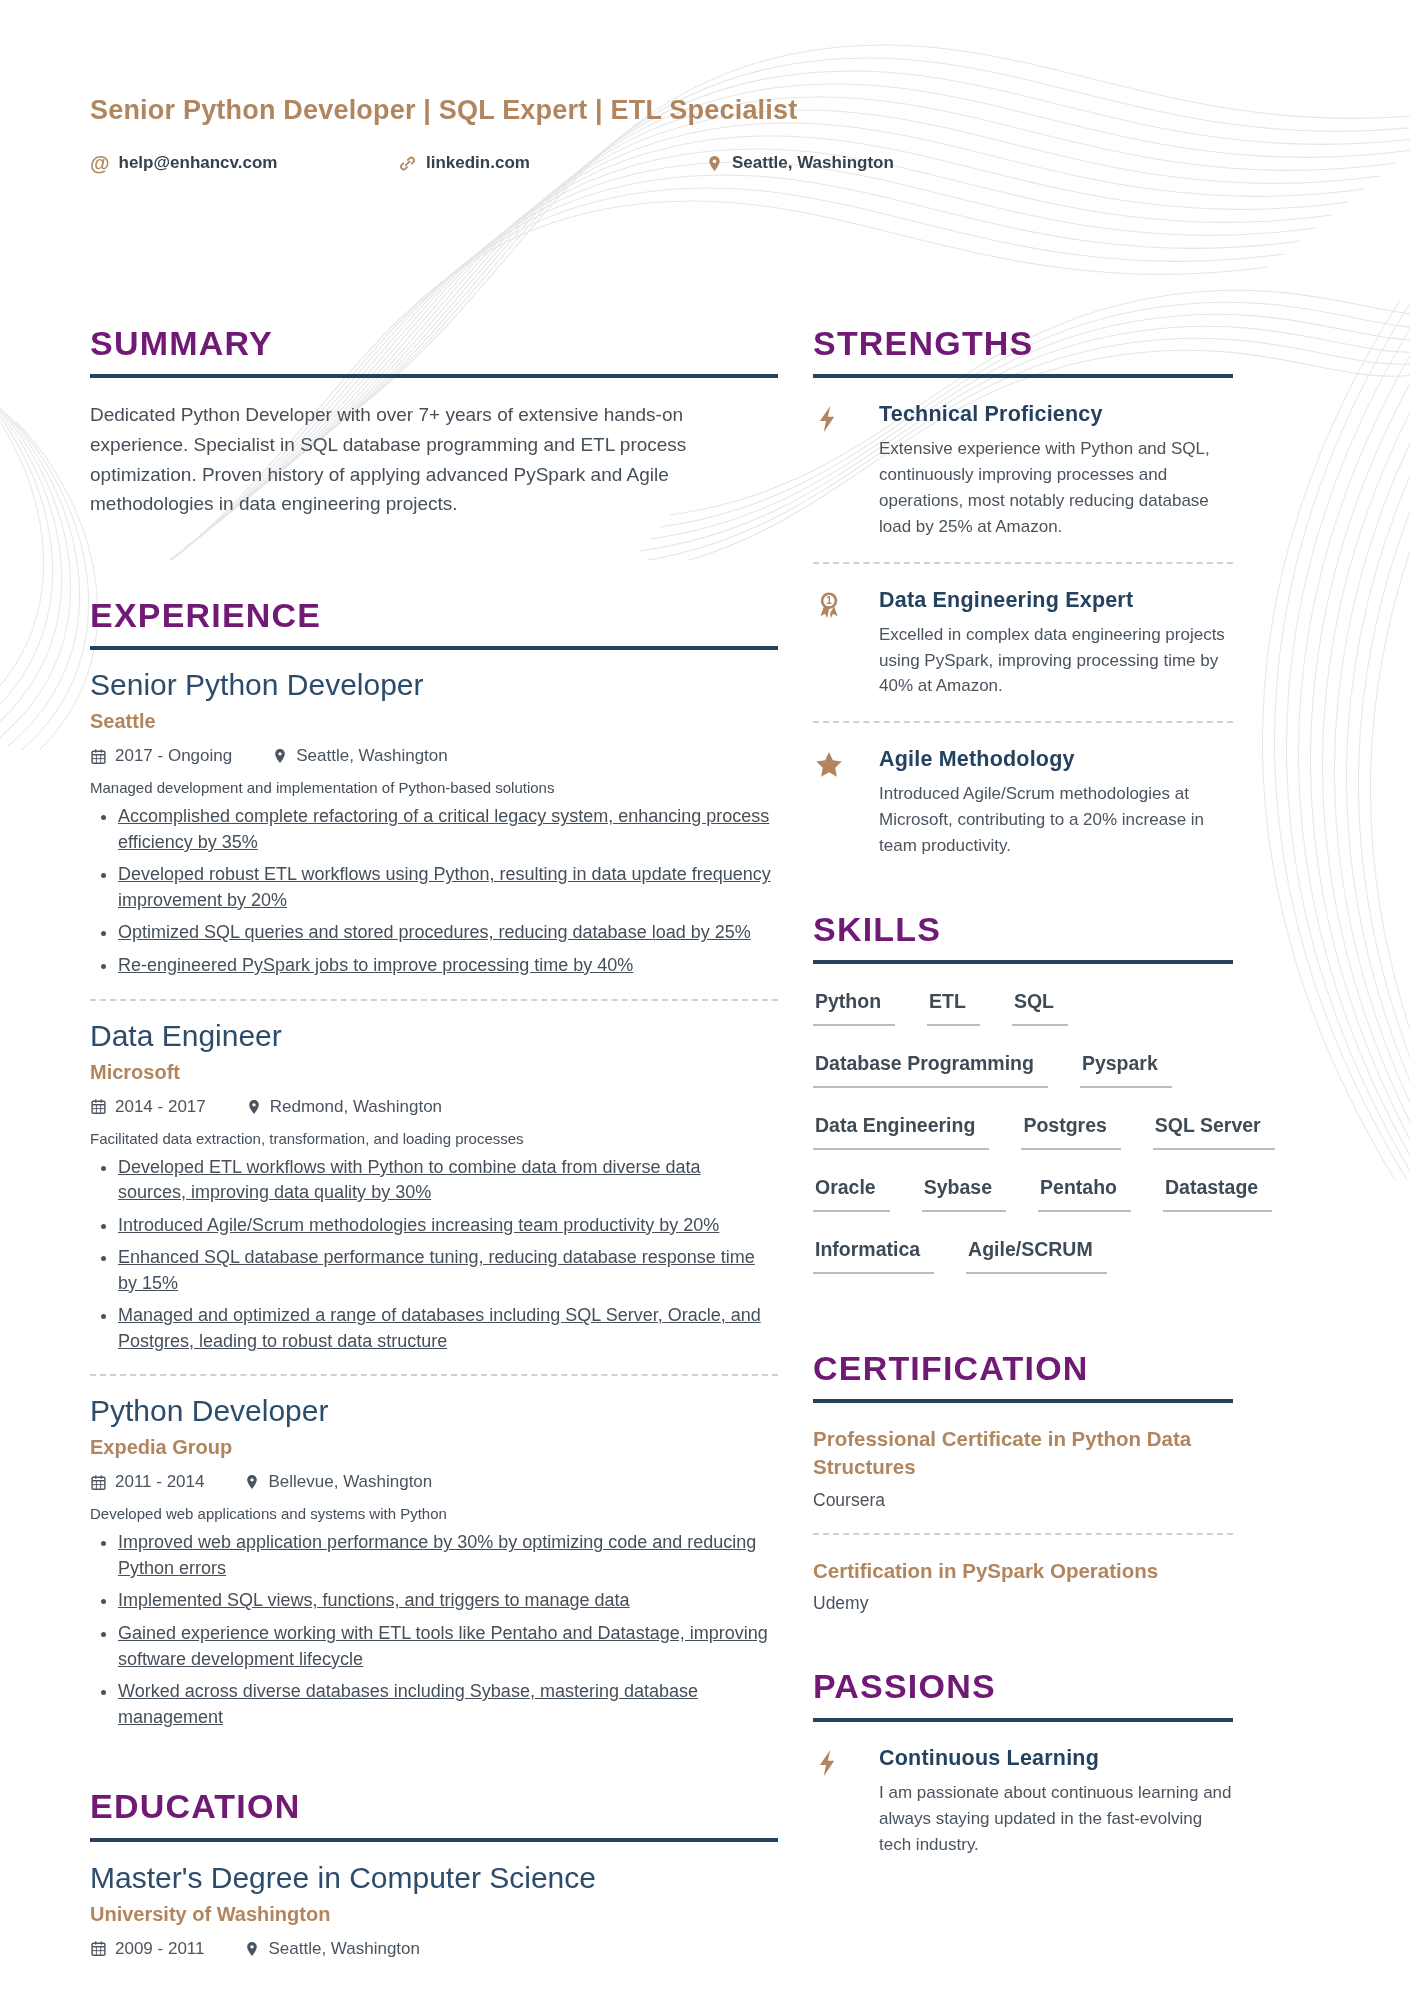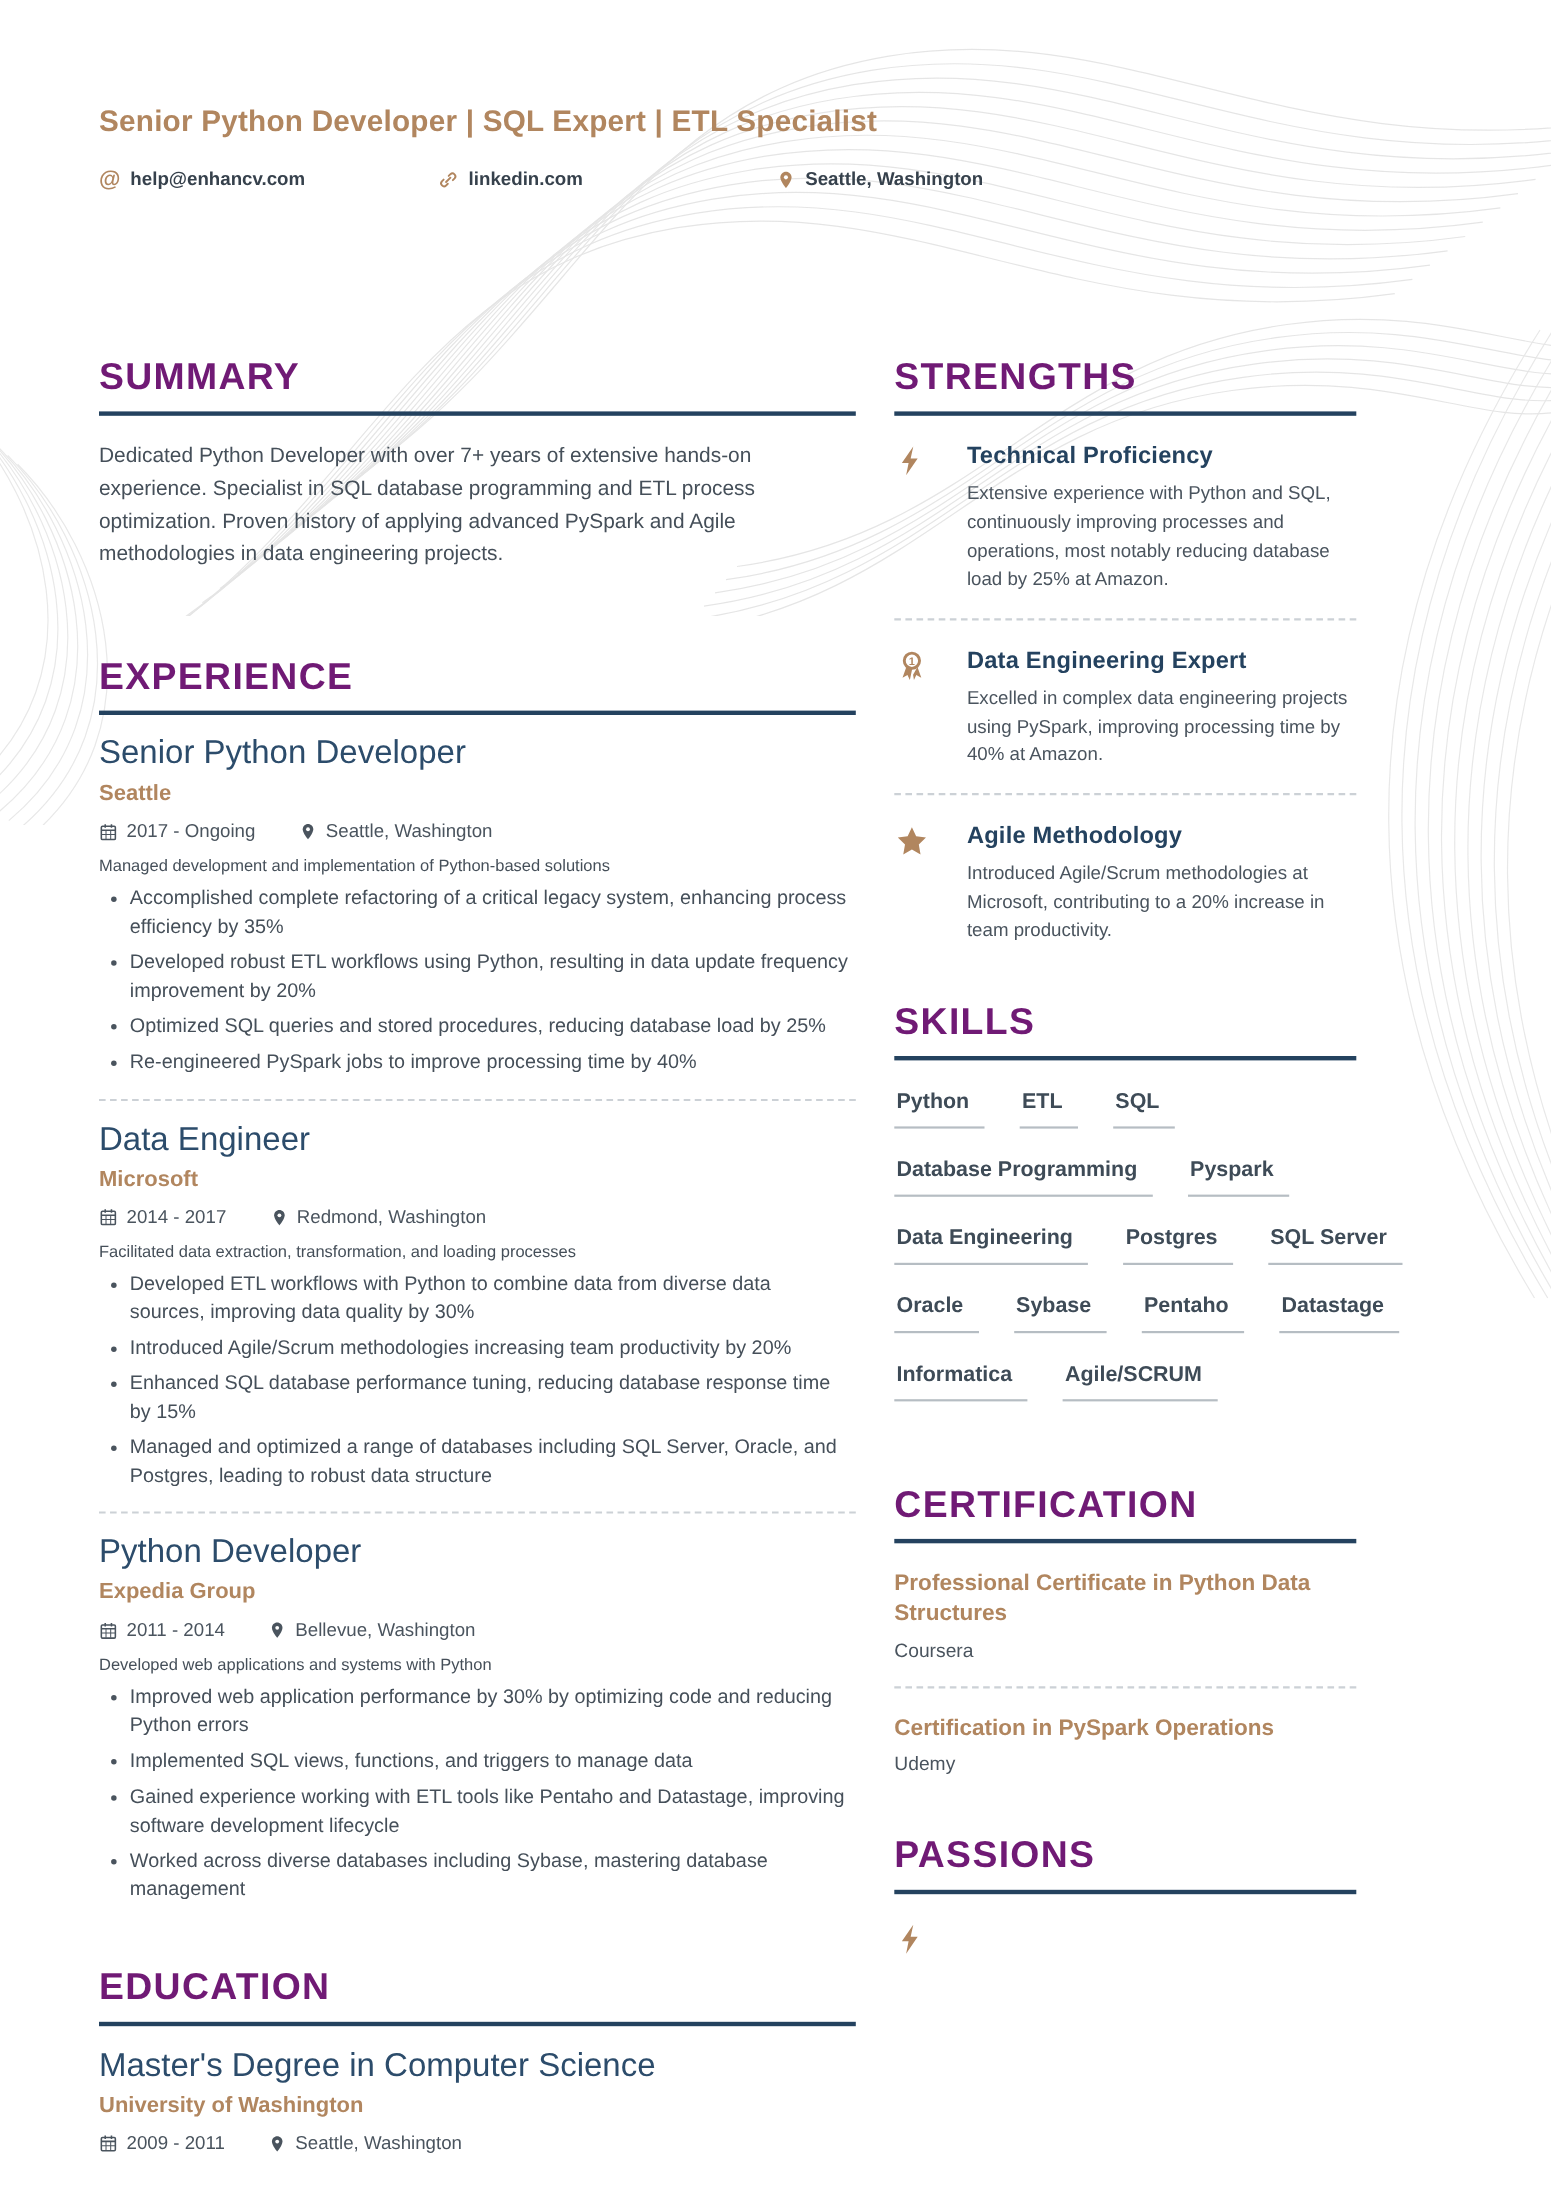--- a/index.html
+++ b/index.html
@@ -34,21 +34,21 @@
   .body-text{margin:22px 0 0;font-size:19px;line-height:1.56;max-width:660px;color:#454f59;}
 
   .sec-exp{margin-top:78px;}
   .job{margin-top:17px;}
   .job-title{margin:0;font-size:30px;font-weight:400;color:#2c4c6b;line-height:1.2;}
   .company{margin-top:7px;font-size:20px;font-weight:bold;color:#b1865f;}
   .meta{margin-top:13px;display:flex;align-items:flex-start;gap:12px;font-size:17px;color:#4a545e;}
   .meta-item{display:flex;align-items:center;gap:8px;margin-right:28px;}
   .desc{margin:13px 0 0;font-size:15px;color:#454f59;max-width:660px;}
   .bullets{margin:8px 0 0;padding-left:28px;max-width:655px;}
-  .bullets li{font-size:18px;line-height:1.42;margin-bottom:7px;color:#454f59;}
+  .bullets li{font-size:18px;line-height:1.42;margin-bottom:7px;color:#454f59;text-decoration:underline;}
   .bullets li::marker{color:#4a545e;}
   .job-divider{border:none;border-top:2px dashed #ccd1d6;margin:20px 0 0;}
 
   .sec-edu{margin-top:58px;}
   .edu{margin-top:18px;}
 
   
   .strength{display:flex;gap:30px;margin-top:24px;}
   .s-icon{flex:0 0 36px;padding-top:2px;}
   .s-title{margin:0;font-size:21.5px;font-weight:bold;color:#24425f;letter-spacing:.2px;}
@@ -388,16 +388,20 @@
     </section>
 
     <section class="sec-pass">
       <h2 class="sec-h">PASSIONS</h2>
       <div class="strength">
         <span class="s-icon">
           <svg width="30" height="30" viewBox="0 0 24 24">
               <path d="M13.8 1.5 L5.5 13.5 H10.4 L8.6 22.5 L17 10.2 H11.9 Z" fill="#b1865f"></path>
             </svg>
         </span>
+        <div>
+          <h3 class="s-title">Continuous Learning</h3>
+          <p class="s-text">I am passionate about continuous learning and always staying updated in the fast-evolving tech industry.</p>
+        </div>
       </div>
     </section>
   </aside>
 </div>
 
 </body></html>

